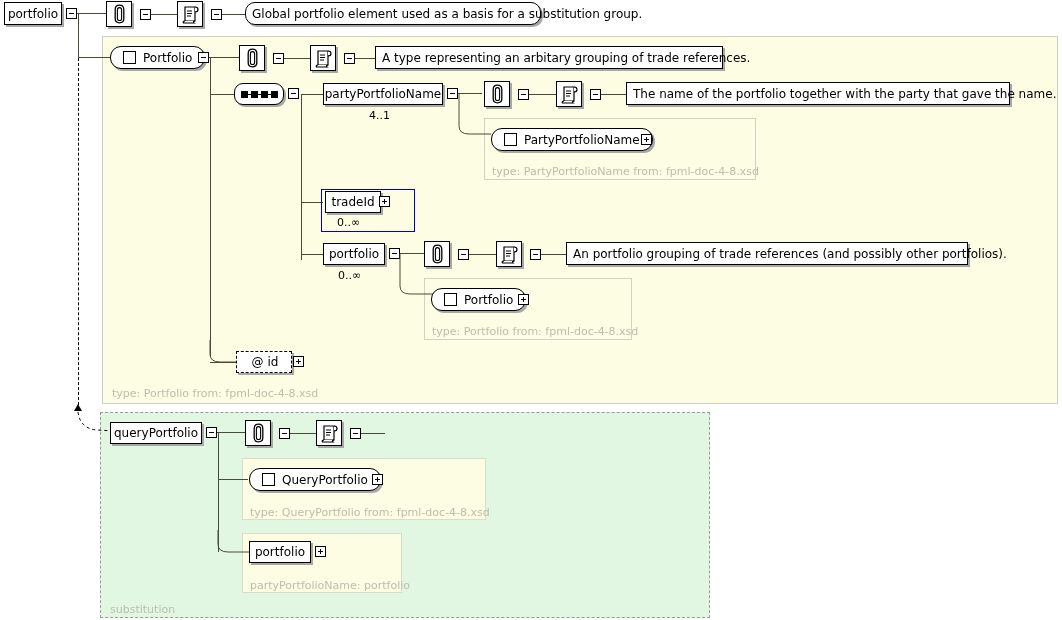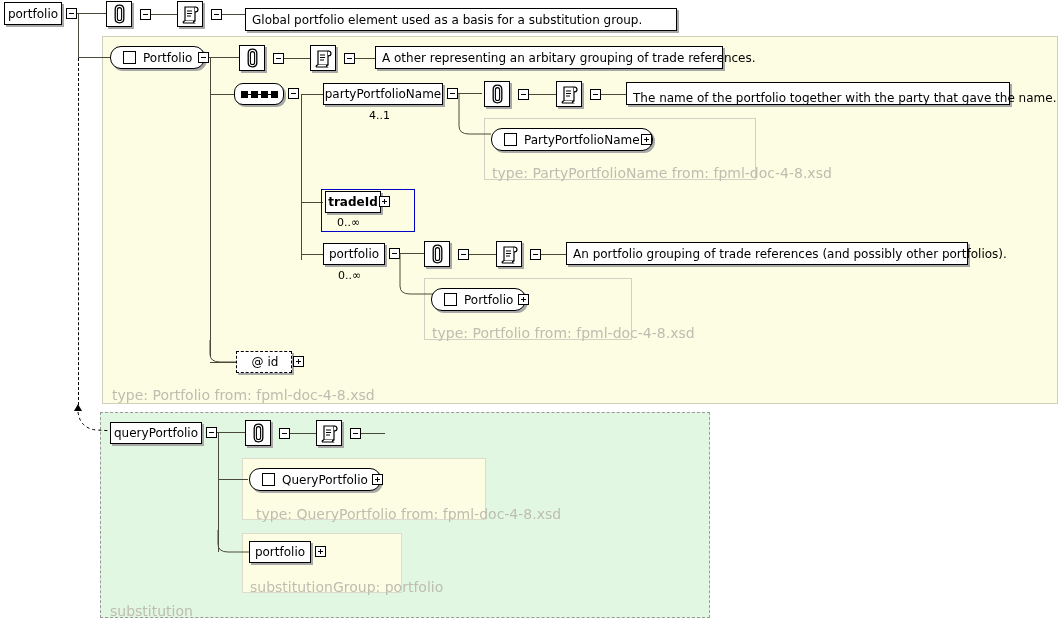--- a/index.html
+++ b/index.html
@@ -11,21 +11,21 @@
   .canvas{position:absolute;left:0;top:0;width:1062px;height:620px;}
 
   
   .panel{position:absolute;box-sizing:border-box;}
   .panel-type{background:#fdfde3;border:1px solid #cfcfbe;}
   .panel-sub{background:#e2f7e2;border:1px dashed #9a9a9a;}
   .panel-inner{background:#fdfde3;border:1px solid #dcdccc;}
   .panel-inner-plain{background:transparent;border:1px solid #d2d2c4;}
 
   .panel-label{
-    position:absolute;color:#bdbdb0;font-size:14px;white-space:nowrap;
+    position:absolute;color:#bdbdb0;font-size:11px;white-space:nowrap;
     font-family:"DejaVu Sans","Liberation Sans",sans-serif;
   }
 
   
   .box{
     position:absolute;box-sizing:border-box;background:#ffffff;
     border:1px solid #000;box-shadow:2px 2px 0 #a8a8a8;
     display:flex;align-items:center;justify-content:center;
     white-space:nowrap;font-size:12px;line-height:1;
   }
@@ -99,24 +99,24 @@
   <div class="panel panel-sub" style="left:100px;top:412px;width:610px;height:206px;"></div>
   <div class="panel-label" style="left:110px;top:603px;">substitution</div>
 
   <div class="panel panel-inner-plain" style="left:484px;top:118px;width:272px;height:62px;"></div>
   <div class="panel-label" style="left:492px;top:165px;">type: PartyPortfolioName from: fpml-doc-4-8.xsd</div>
 
   <div class="panel panel-inner-plain" style="left:424px;top:278px;width:208px;height:62px;"></div>
   <div class="panel-label" style="left:432px;top:325px;">type: Portfolio from: fpml-doc-4-8.xsd</div>
 
   <div class="panel panel-inner" style="left:242px;top:458px;width:244px;height:62px;"></div>
-  <div class="panel-label" style="left:256px;top:506px;">type: QueryPortfolio from: fpml-doc-4-8.xsd</div>
+  <div class="panel-label" style="left:250px;top:506px;">type: QueryPortfolio from: fpml-doc-4-8.xsd</div>
 
   <div class="panel panel-inner" style="left:242px;top:533px;width:160px;height:60px;"></div>
-  <div class="panel-label" style="left:250px;top:579px;">substitutionGroup: portfolio</div>
+  <div class="panel-label" style="left:250px;top:579px;">partyPortfolioName: portfolio</div>
 
   <div class="box" style="left:4px;top:2px;width:58px;height:23px;">
     <span>portfolio</span>
   </div>
   <div class="tog" style="left:66px;top:8px;"></div>
   <div class="ln lnh" style="left:77px;top:13px;width:29px;"></div>
 
   <div class="icobox" style="left:106px;top:1px;width:26px;height:26px;">
     <svg width="13" height="20" viewBox="0 0 13 20">
       <path d="M6.5 1.2 C3.6 1.2 2.2 3.1 2.2 5.4 L2.2 14.8 C2.2 17.2 4.0 18.8 6.5 18.8 C9.0 18.8 10.8 17.2 10.8 14.8 L10.8 5.4 C10.8 3.1 9.4 1.2 6.5 1.2 Z" fill="#fff" stroke="#000" stroke-width="1.3"></path>
@@ -130,21 +130,21 @@
     <svg width="17" height="19" viewBox="0 0 17 19">
       <path d="M3 2 L13 2 L13 16 L3 16 Z" fill="#fff" stroke="#000" stroke-width="1.2"></path>
       <path d="M13 2 C15 2 16 3 16 4.5 C16 6 15 6.8 13.5 6.8 L13 6.8" fill="#fff" stroke="#000" stroke-width="1.2"></path>
       <path d="M3 16 C1.3 16 0.8 17 1.4 18 L12 18 C11 17.2 11.3 16 13 16" fill="#fff" stroke="#000" stroke-width="1.2"></path>
       <path d="M5 6 L10 6 M5 8.5 L10 8.5 M5 11 L9 11" stroke="#000" stroke-width="1"></path>
     </svg>
   </div>
   <div class="tog" style="left:211px;top:9px;"></div>
   <div class="ln lnh" style="left:222px;top:14px;width:23px;"></div>
 
-  <div class="box doc" style="left:245px;top:8px;width:432px;height:23px;">
+  <div class="box doc" style="left:245px;top:2px;width:296px;height:23px;border-radius:10px;">
     <span>Global portfolio element used as a basis for a substitution group.</span>
   </div>
 
   <div class="ln lnv" style="left:78px;top:13px;height:44px;"></div>
   <div class="ln lnh" style="left:78px;top:57px;width:32px;"></div>
 
   <div class="oct" style="left:110px;top:46px;height:23px;">
     <span class="sq"></span>
     <span>Portfolio</span>
   </div>
@@ -165,21 +165,21 @@
       <path d="M3 2 L13 2 L13 16 L3 16 Z" fill="#fff" stroke="#000" stroke-width="1.2"></path>
       <path d="M13 2 C15 2 16 3 16 4.5 C16 6 15 6.8 13.5 6.8 L13 6.8" fill="#fff" stroke="#000" stroke-width="1.2"></path>
       <path d="M3 16 C1.3 16 0.8 17 1.4 18 L12 18 C11 17.2 11.3 16 13 16" fill="#fff" stroke="#000" stroke-width="1.2"></path>
       <path d="M5 6 L10 6 M5 8.5 L10 8.5 M5 11 L9 11" stroke="#000" stroke-width="1"></path>
     </svg>
   </div>
   <div class="tog" style="left:344px;top:53px;"></div>
   <div class="ln lnh" style="left:355px;top:58px;width:20px;"></div>
 
   <div class="box doc" style="left:375px;top:46px;width:348px;height:23px;">
-    <span>A other representing an arbitary grouping of trade references.</span>
+    <span>A type representing an arbitary grouping of trade references.</span>
   </div>
 
   <div class="ln lnv" style="left:210px;top:57px;height:300px;"></div>
   <div class="ln lnh" style="left:210px;top:94px;width:24px;"></div>
   <div class="ln lnh" style="left:210px;top:362px;width:27px;"></div>
 
   <div class="seq" style="left:234px;top:83px;width:50px;height:22px;">
     <span class="bar"></span>
     <i style="position:relative;z-index:1;"></i>
     <i style="position:relative;z-index:1;"></i>
@@ -213,36 +213,36 @@
     <svg width="17" height="19" viewBox="0 0 17 19">
       <path d="M3 2 L13 2 L13 16 L3 16 Z" fill="#fff" stroke="#000" stroke-width="1.2"></path>
       <path d="M13 2 C15 2 16 3 16 4.5 C16 6 15 6.8 13.5 6.8 L13 6.8" fill="#fff" stroke="#000" stroke-width="1.2"></path>
       <path d="M3 16 C1.3 16 0.8 17 1.4 18 L12 18 C11 17.2 11.3 16 13 16" fill="#fff" stroke="#000" stroke-width="1.2"></path>
       <path d="M5 6 L10 6 M5 8.5 L10 8.5 M5 11 L9 11" stroke="#000" stroke-width="1"></path>
     </svg>
   </div>
   <div class="tog" style="left:590px;top:89px;"></div>
   <div class="ln lnh" style="left:601px;top:94px;width:25px;"></div>
 
-  <div class="box doc" style="left:626px;top:82px;width:384px;height:23px;align-items:flex-end;">
+  <div class="box doc" style="left:626px;top:82px;width:384px;height:23px;">
     <span>The name of the portfolio together with the party that gave the name.</span>
   </div>
 
   <svg style="position:absolute;left:455px;top:92px;width:40px;height:50px;">
     <path d="M4 1 L4 34 Q4 42 14 42 L36 42" fill="none" stroke="#4a4a3a" stroke-width="1"></path>
   </svg>
 
   <div class="oct" style="left:491px;top:128px;height:23px;">
     <span class="sq"></span>
     <span>PartyPortfolioName</span>
   </div>
   <div class="tog plus" style="left:641px;top:134px;"></div>
 
   <div class="sel" style="left:321px;top:189px;width:94px;height:43px;"></div>
-  <div class="box" style="left:325px;top:191px;width:56px;height:22px;font-weight:bold;">
+  <div class="box" style="left:325px;top:191px;width:56px;height:22px;">
     <span>tradeId</span>
   </div>
   <div class="occ" style="left:337px;top:216px;">0..∞</div>
   <div class="tog plus" style="left:379px;top:196px;"></div>
 
   <div class="box" style="left:323px;top:243px;width:62px;height:22px;">
     <span>portfolio</span>
   </div>
   <div class="occ" style="left:338px;top:269px;">0..∞</div>
   <div class="tog" style="left:389px;top:248px;"></div>

